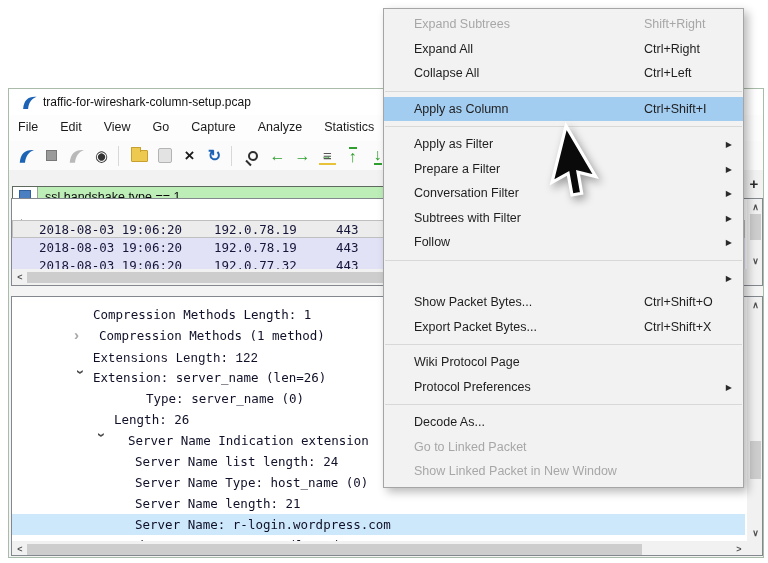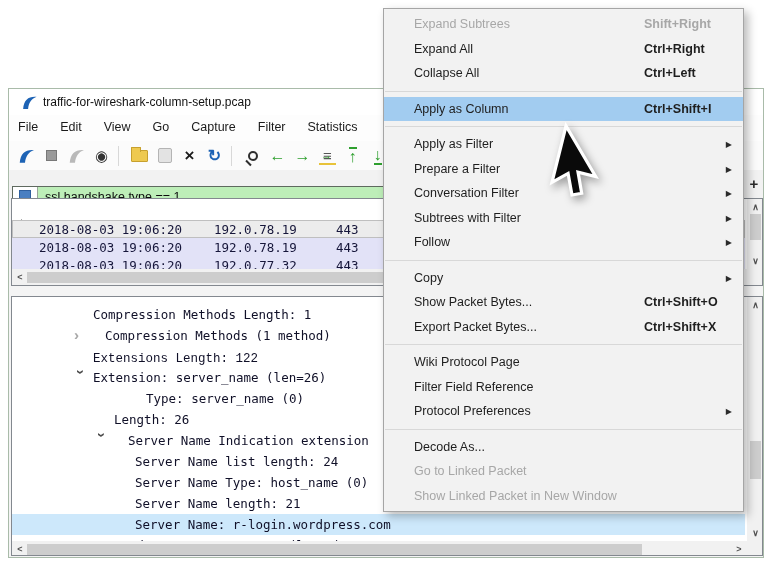--- a/index.html
+++ b/index.html
@@ -90,21 +90,21 @@
   .dt-exp.collapsed { color:#a8a8a8; }
   .dt-exp.expanded { color:#4c4c4c; transform:rotate(90deg); }
 
   
   .context-menu { position:absolute; left:383px; top:8px; width:361px; background:#f2f2f2;
                   border:1px solid #a5a5a5; padding:3px 0;
                   box-shadow:4px 4px 9px rgba(0,0,0,0.28); }
   .menu-item { height:24.5px; display:flex; align-items:center; position:relative;
                font-size:12.5px; color:#1e1e1e; }
   .menu-item .mi-label { margin-left:30px; width:230px; }
-  .menu-item .mi-shortcut { flex:1;font-weight:bold; }
+  .menu-item .mi-shortcut { flex:1; }
   .menu-item.disabled { color:#a7a7a7; }
   .menu-item.highlighted { background:#a2ccf0; }
   .mi-arrow { position:absolute; right:11px; top:8px; font-size:8px; color:#2b2b2b; }
   .menu-sep { border-top:1px solid #d8d8d8; margin:5px 1px; }
 
   
   .cursor-svg { position:absolute; left:552px; top:124px; width:90px; height:100px;
                 overflow:visible; filter:drop-shadow(3px 4px 4px rgba(0,0,0,0.35)); }
 
   .fin { display:block; }
@@ -114,21 +114,21 @@
 
 <div class="window">
 
   <div class="titlebar">
     <svg class="title-icon" viewBox="0 0 24 24">
       <path d="M3,21 C4,8 11,3 22,4 C14,7 11,13 10,21 Z" fill="#1d63b5"></path>
     </svg>
     <div class="title-text">traffic-for-wireshark-column-setup.pcap</div>
   </div>
 
-  <div class="menubar"><span class="mb-item">File</span><span class="mb-item">Edit</span><span class="mb-item">View</span><span class="mb-item">Go</span><span class="mb-item">Capture</span><span class="mb-item">Filter</span><span class="mb-item">Statistics</span></div>
+  <div class="menubar"><span class="mb-item">File</span><span class="mb-item">Edit</span><span class="mb-item">View</span><span class="mb-item">Go</span><span class="mb-item">Capture</span><span class="mb-item">Analyze</span><span class="mb-item">Statistics</span></div>
 
   <div class="toolbar">
       <span class="tb">
         <svg width="19" height="18" viewBox="0 0 24 24" class="fin">
           <path d="M3,21 C4,8 11,3 22,4 C14,7 11,13 10,21 Z" fill="#1d63b5"></path>
         </svg>
       </span>
       <span class="tb">
         <span class="g-stop"></span>
       </span>
@@ -224,21 +224,21 @@
     <div class="sb-corner" style="left:735px;top:70px;width:17px;height:16px;"></div>
   </div>
 
   <div class="pane detail-pane">
     <div id="dt-lines">
         <div class="dt-line" style="top: 7px;">
           <span class="dt-text" style="left: 81px;">Compression Methods Length: 1</span>
         </div>
         <div class="dt-line" style="top: 28px;">
           <span class="dt-exp collapsed" style="left: 62px;">›</span>
-          <span class="dt-text" style="left: 93px;">Compression Methods (1 method)</span>
+          <span class="dt-text" style="left: 87px;">Compression Methods (1 method)</span>
         </div>
         <div class="dt-line" style="top: 52px; font-family: Liberation Mono, monospace;">
           <span class="dt-text" style="left: 81px;">Extensions Length: 122</span>
         </div>
         <div class="dt-line" style="top: 70px;">
           <span class="dt-exp expanded" style="left: 62px;">›</span>
           <span class="dt-text" style="left: 81px;">Extension: server_name (len=26)</span>
         </div>
         <div class="dt-line" style="top: 91px;">
           <span class="dt-text" style="left: 102px; margin-left: 32px;">Type: server_name (0)</span>
@@ -321,39 +321,34 @@
       <span class="mi-shortcut"></span>
       <span class="mi-arrow">▶</span>
     </div>
     <div class="menu-item">
       <span class="mi-label">Follow</span>
       <span class="mi-shortcut"></span>
       <span class="mi-arrow">▶</span>
     </div>
     <div class="menu-sep"></div>
     <div class="menu-item">
-      <span class="mi-label">Copy</span>
       <span class="mi-shortcut"></span>
       <span class="mi-arrow">▶</span>
     </div>
     <div class="menu-item">
       <span class="mi-label">Show Packet Bytes...</span>
       <span class="mi-shortcut">Ctrl+Shift+O</span>
     </div>
     <div class="menu-item">
       <span class="mi-label">Export Packet Bytes...</span>
       <span class="mi-shortcut">Ctrl+Shift+X</span>
     </div>
     <div class="menu-sep"></div>
     <div class="menu-item">
       <span class="mi-label">Wiki Protocol Page</span>
-      <span class="mi-shortcut"></span>
-    </div>
-    <div class="menu-item">
-      <span class="mi-label">Filter Field Reference</span>
       <span class="mi-shortcut"></span>
     </div>
     <div class="menu-item">
       <span class="mi-label">Protocol Preferences</span>
       <span class="mi-shortcut"></span>
       <span class="mi-arrow">▶</span>
     </div>
     <div class="menu-sep"></div>
     <div class="menu-item">
       <span class="mi-label">Decode As...</span>

